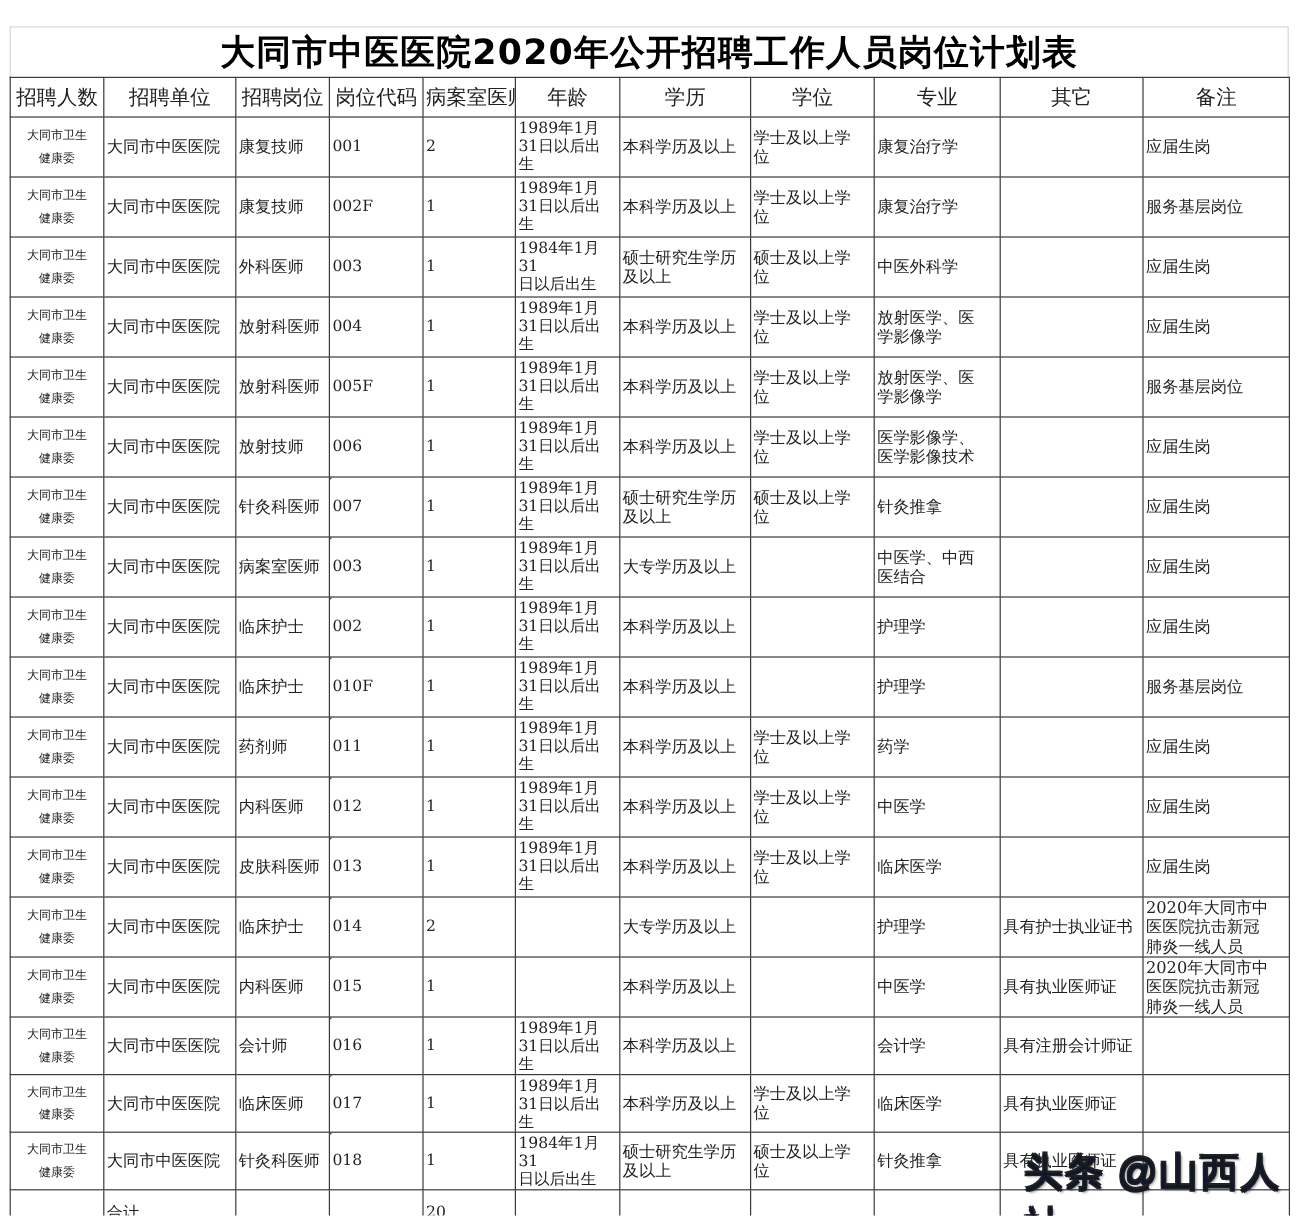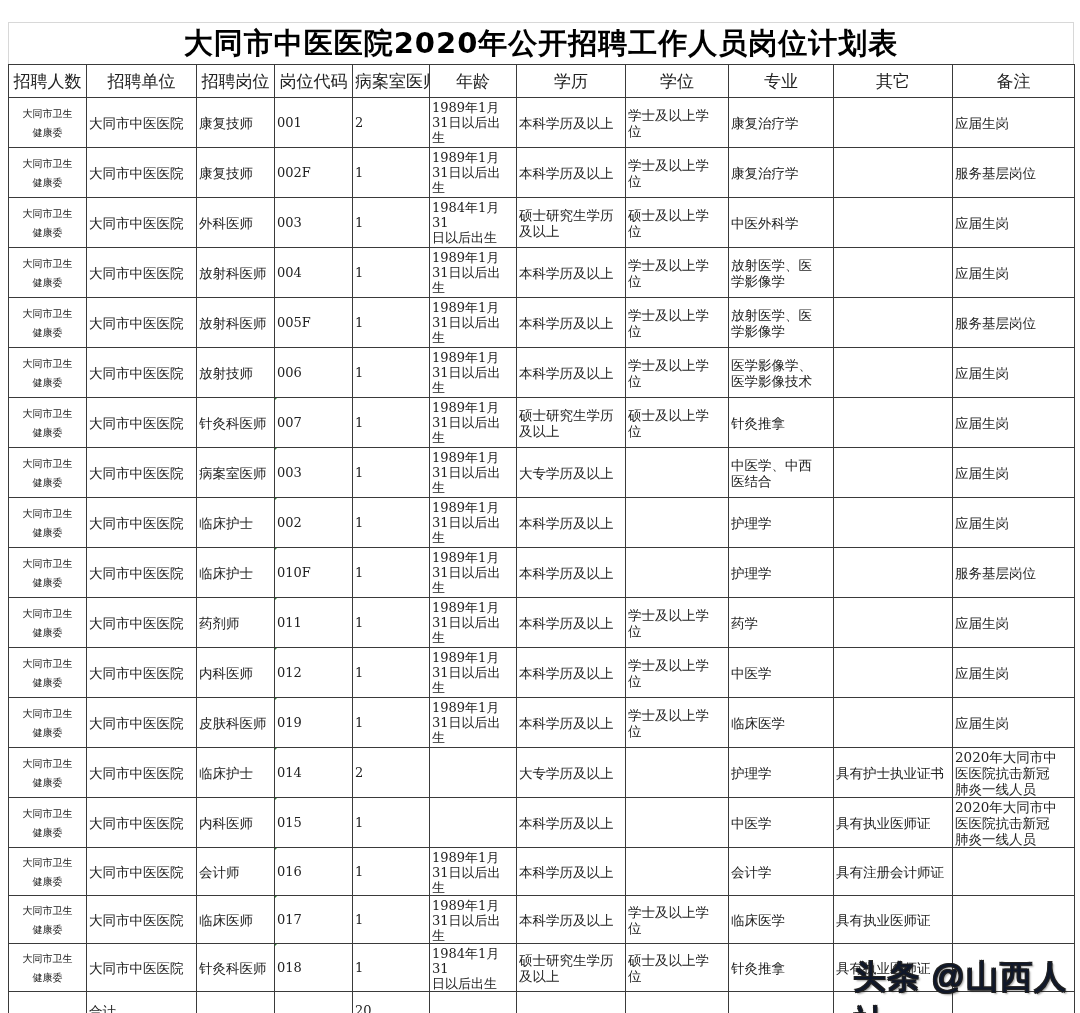--- a/index.html
+++ b/index.html
@@ -270,21 +270,21 @@
 位</td>
           <td class="wrap">中医学</td>
           <td></td>
           <td class="wrap note-cell">应届生岗</td>
         </tr>
         <tr>
           <td class="dept wrap">大同市卫生
 健康委</td>
           <td>大同市中医医院</td>
           <td>皮肤科医师</td>
-          <td class="c num comment-mark">019</td>
+          <td class="c num comment-mark">013</td>
           <td class="c num">1</td>
           <td class="age">1989年1月
 31日以后出
 生</td>
           <td class="wrap">本科学历及以上</td>
           <td class="wrap">学士及以上学
 位</td>
           <td class="wrap">临床医学</td>
           <td></td>
           <td class="wrap note-cell">应届生岗</td>

